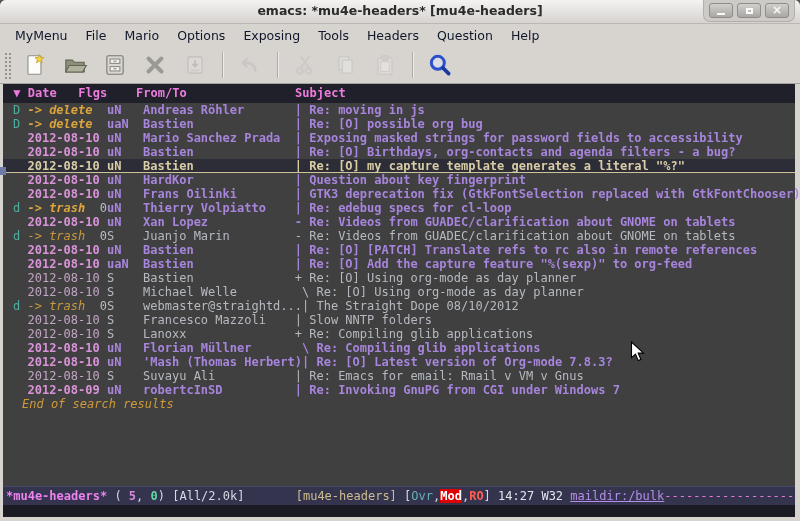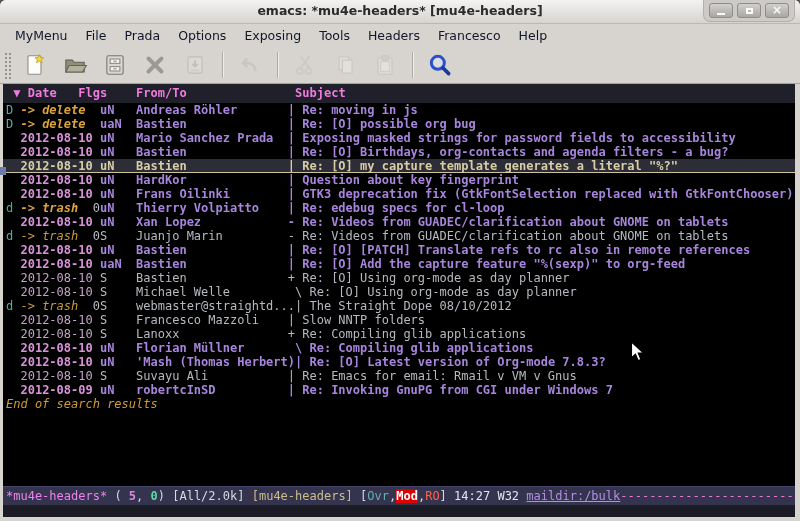--- a/index.html
+++ b/index.html
@@ -30,50 +30,50 @@
   .tb-handle{width:9px;height:28px;margin:0 3px 0 1px;
     background-image:radial-gradient(#96938f 1px,transparent 1.2px);
     background-size:4px 4px;background-position:1px 1px;}
   .tb-btn{width:36px;height:32px;display:flex;align-items:center;justify-content:center;
           border-radius:3px;margin:0 2px;}
   .tb-btn svg{width:26px;height:26px;}
   .tb-btn.disabled{opacity:.38;filter:grayscale(60%);}
   .tb-sep{width:1px;height:26px;background:#aeaba7;margin:0 7px;box-shadow:1px 0 0 #eeecea;}
   
   .emacs-body{position:absolute;top:84px;left:3px;right:5px;bottom:4px;
-      background:#000000;display:flex;flex-direction:column;
+      background:#404040;display:flex;flex-direction:column;
       font-family:"DejaVu Sans Mono","Liberation Mono",monospace;
       font-size:12px;line-height:14px;}
   .header-line{height:19px;line-height:19px;white-space:pre;color:#ef7bdf;
                font-weight:bold;background:#20202b;padding-left:3px;}
   .rows{white-space:pre;}
-  .row{height:14px;padding-left:3px;position:relative;}
+  .row{height:14px;padding-left:10px;position:relative;}
   .row.unread{color:#a785dd;font-weight:bold;}
   .row.unread .d{color:#d993d9;}
   .row.read{color:#b6bac0;}
   .row.read .d{color:#c2a4c4;}
   .row.current{color:#d9cda6;font-weight:bold;background:#2d2d37;
                box-shadow:inset 0 -1px 0 #cfc39a;}
   .mk{color:#4fae9f;font-weight:normal;}
   .mdate{color:#dca43c;font-style:italic;}
   .row.read .mdate{color:#c79a3e;font-weight:normal;}
   .dsuf{color:#b9bdc2;font-style:normal;font-weight:normal;}
   .fringe-pos{position:absolute;left:-3px;bottom:-2px;width:6px;height:8px;background:#6e7aa8;}
-  .end-line{height:14px;padding-left:3px;color:#cf9b3a;font-style:italic;white-space:pre;}
+  .end-line{height:14px;padding-left:19px;color:#cf9b3a;font-style:italic;white-space:pre;}
   .spacer{flex:1;}
   
   .modeline{height:19px;line-height:19px;background:#34344e;white-space:pre;
             overflow:hidden;padding-left:3px;color:#d8d8e4;border-top:1px solid #46466a;}
-  .ml-name{color:#ee82ee;font-weight:normal;}
+  .ml-name{color:#ee82ee;font-weight:bold;}
   .ml-num1{color:#d787d7;font-weight:bold;}
   .ml-num2{color:#5fd7a7;font-weight:bold;}
-  .ml-minor{color:#cdbd8e;}
+  .ml-minor{color:#cdbd8e;margin-left:44px;}
   .ml-ovr{color:#63b0b0;margin-top:40px;}
   .ml-mod{color:#fff;background:#dd0000;font-weight:bold;}
-  .ml-ro{color:#ff6050;font-weight:normal;}
+  .ml-ro{color:#ff6050;font-weight:bold;}
   .ml-time{color:#e4e4ee;}
   .ml-maildir{color:#b48de8;text-decoration:underline;}
   .ml-dashes{color:#e87ad8;}
   .echo{height:12px;background:#1b1b24;}
   .cursor{position:absolute;z-index:50;}
 </style>
 </head>
 <body>
 
 <div class="frame">
@@ -89,26 +89,26 @@
         </div>
       <div class="wb">
           <span class="g-close">×</span>
         </div>
     </div>
   </div>
 
   <div class="menubar">
       <div class="menu-item">MyMenu</div>
       <div class="menu-item">File</div>
-      <div class="menu-item">Prada</div>
+      <div class="menu-item">Mario</div>
       <div class="menu-item">Options</div>
       <div class="menu-item">Exposing</div>
       <div class="menu-item">Tools</div>
       <div class="menu-item">Headers</div>
-      <div class="menu-item">Francesco</div>
+      <div class="menu-item">Question</div>
       <div class="menu-item">Help</div>
     </div>
 
   <div class="toolbar">
     <div class="tb-handle"></div>
   <div class="tb-btn">
         <svg viewBox="0 0 24 24">
           <rect x="5.5" y="3.5" width="12" height="17" rx="1" fill="#fcfcfa" stroke="#8d8d88"></rect>
           <path d="M16 2.2 17.1 5l3 .2-2.3 1.9.8 2.9L16 8.4l-2.6 1.6.8-2.9L12 5.2l3-.2z" fill="#f5d440" stroke="#c8a22a" stroke-width=".8"></path>
         </svg>

